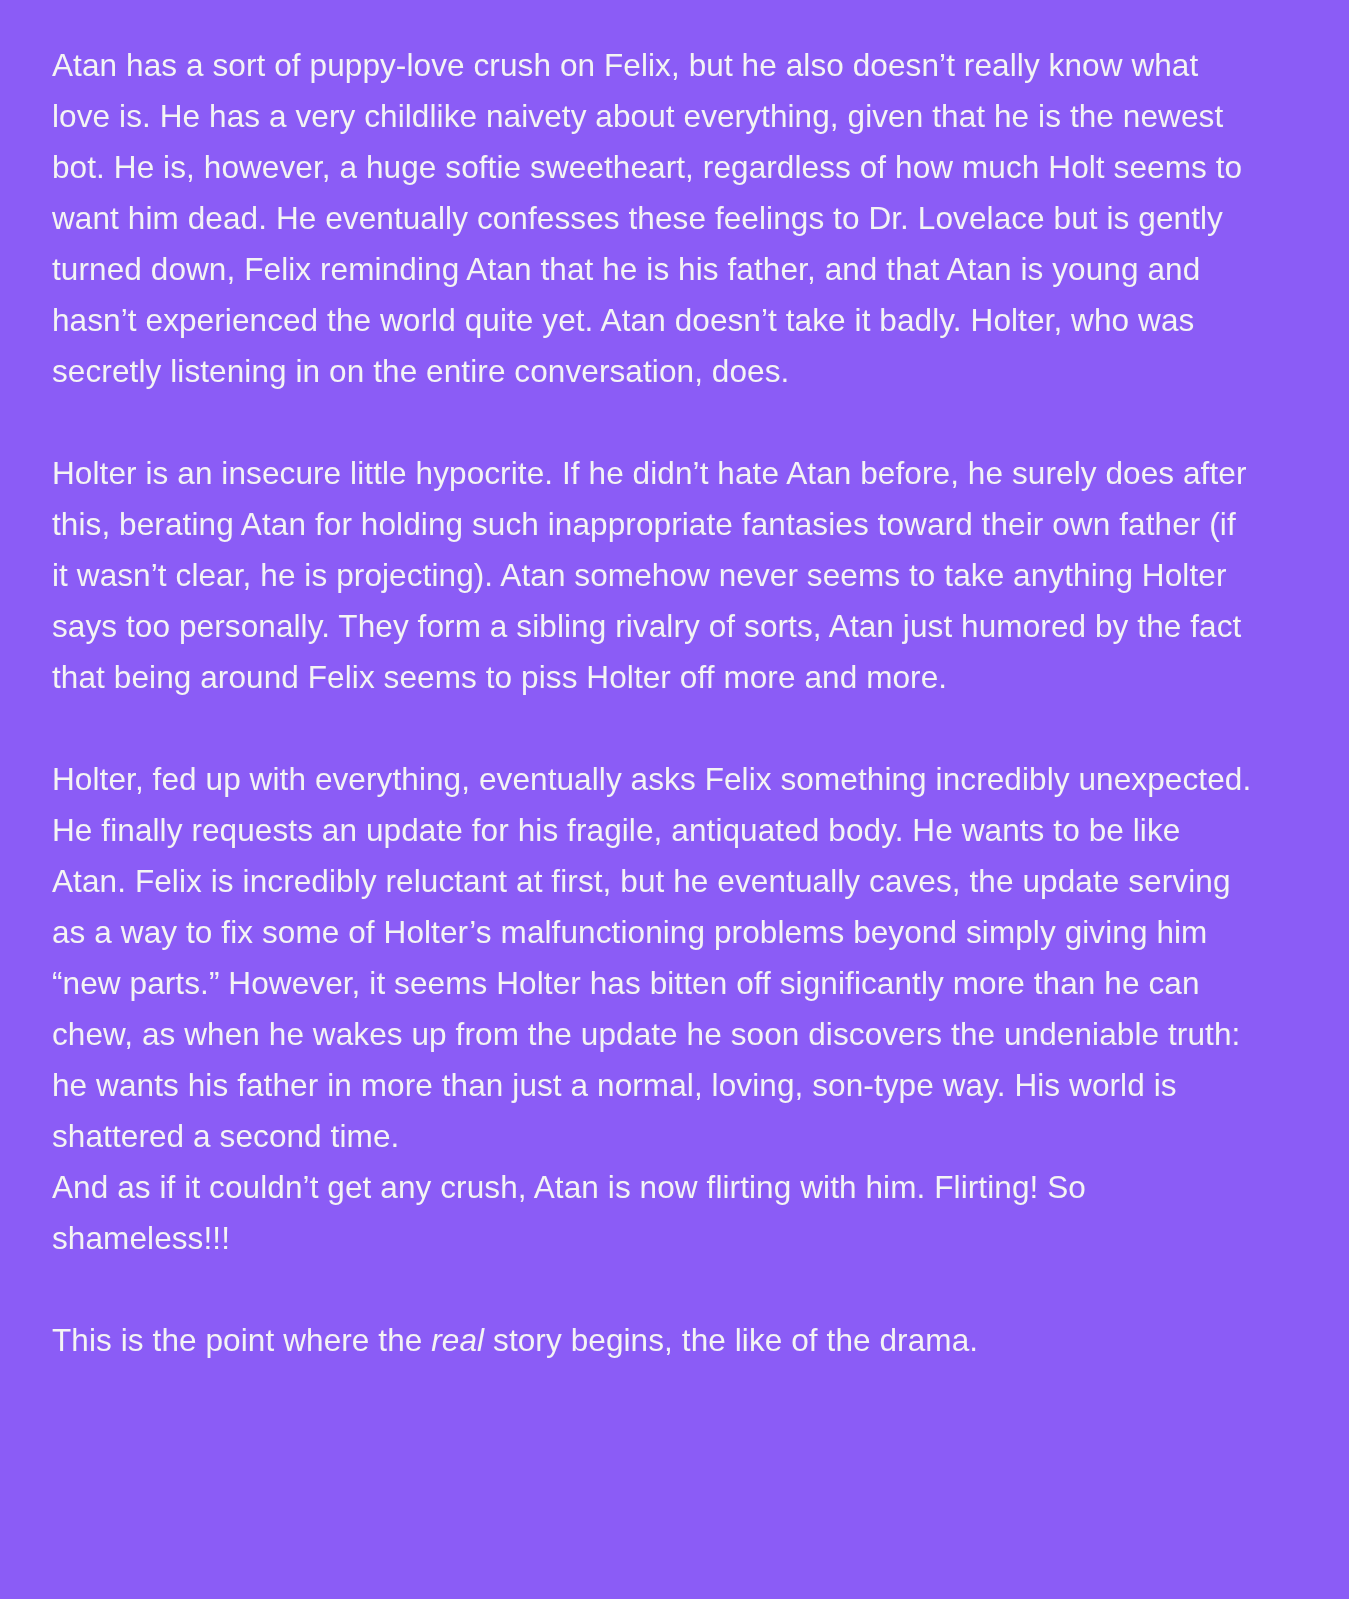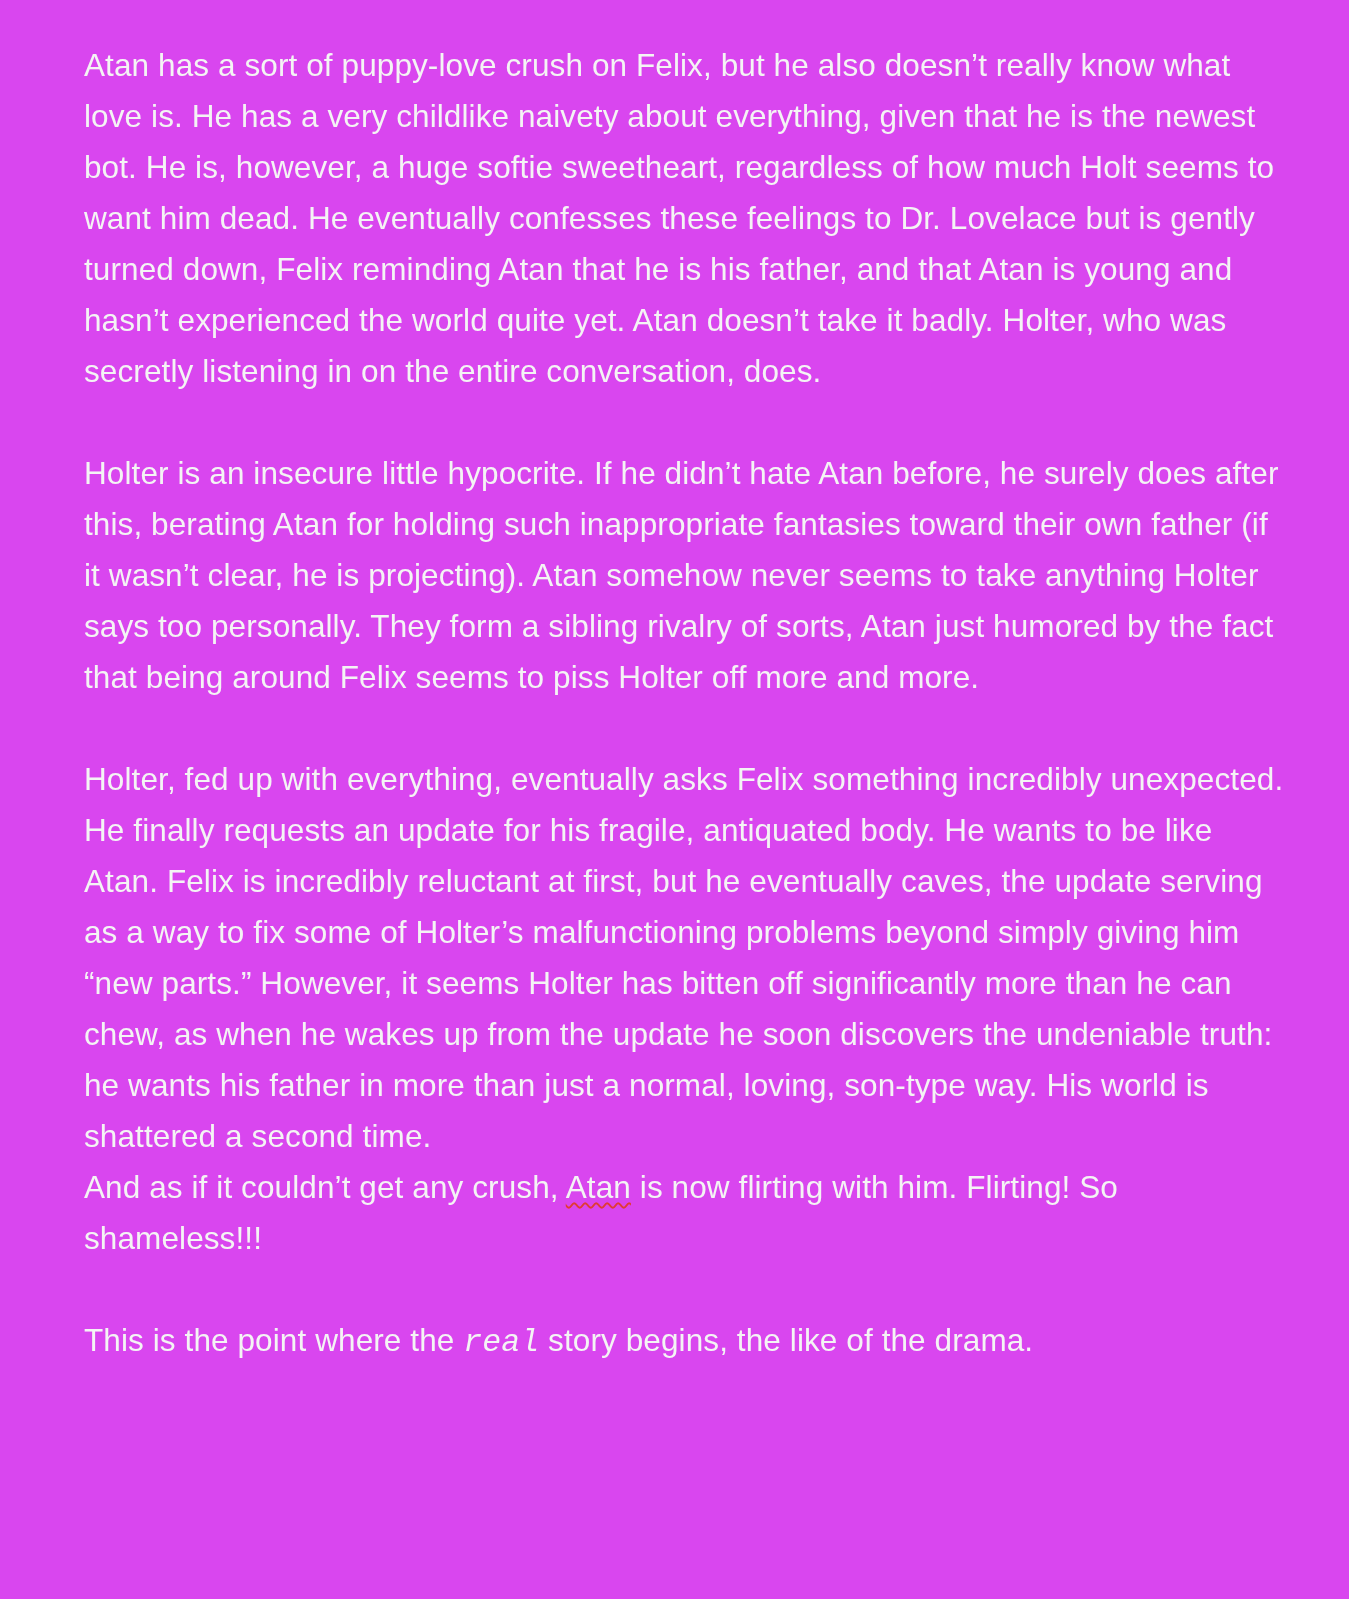--- a/index.html
+++ b/index.html
@@ -10,44 +10,42 @@
   body {
     width: 1349px;
     min-height: 1599px;
     font-family: "Liberation Sans", sans-serif;
     color: #f2f2f2;
   }
   .doc {
     box-sizing: border-box;
     width: 1349px;
     min-height: 1599px;
-    padding: 40px 60px 40px 84px;
-    background: #d946ef;
+    padding: 40px 60px 40px 52px;
+    background: #8b5cf6;
   }
   .para {
     font-size: 31.5px;
     line-height: 51px;
     letter-spacing: 0.1px;
     color: #f4f4f4;
     margin: 0 0 51px 0;
     max-width: 1205px;
     font-weight: 400;
   }
   .para:last-child {
     margin-bottom: 0;
   }
   .line {
     display: block;
   }
   em.italic {
     font-style: italic;
-    font-family: Liberation Mono, monospace;
   }
   .misspelled {
-    text-decoration: underline;
     text-decoration-style: wavy;
     text-decoration-color: #e03b34;
     text-decoration-thickness: 2px;
     text-underline-offset: 4px;
   }
 </style>
 </head>
 <body>
 
 <div class="doc">

